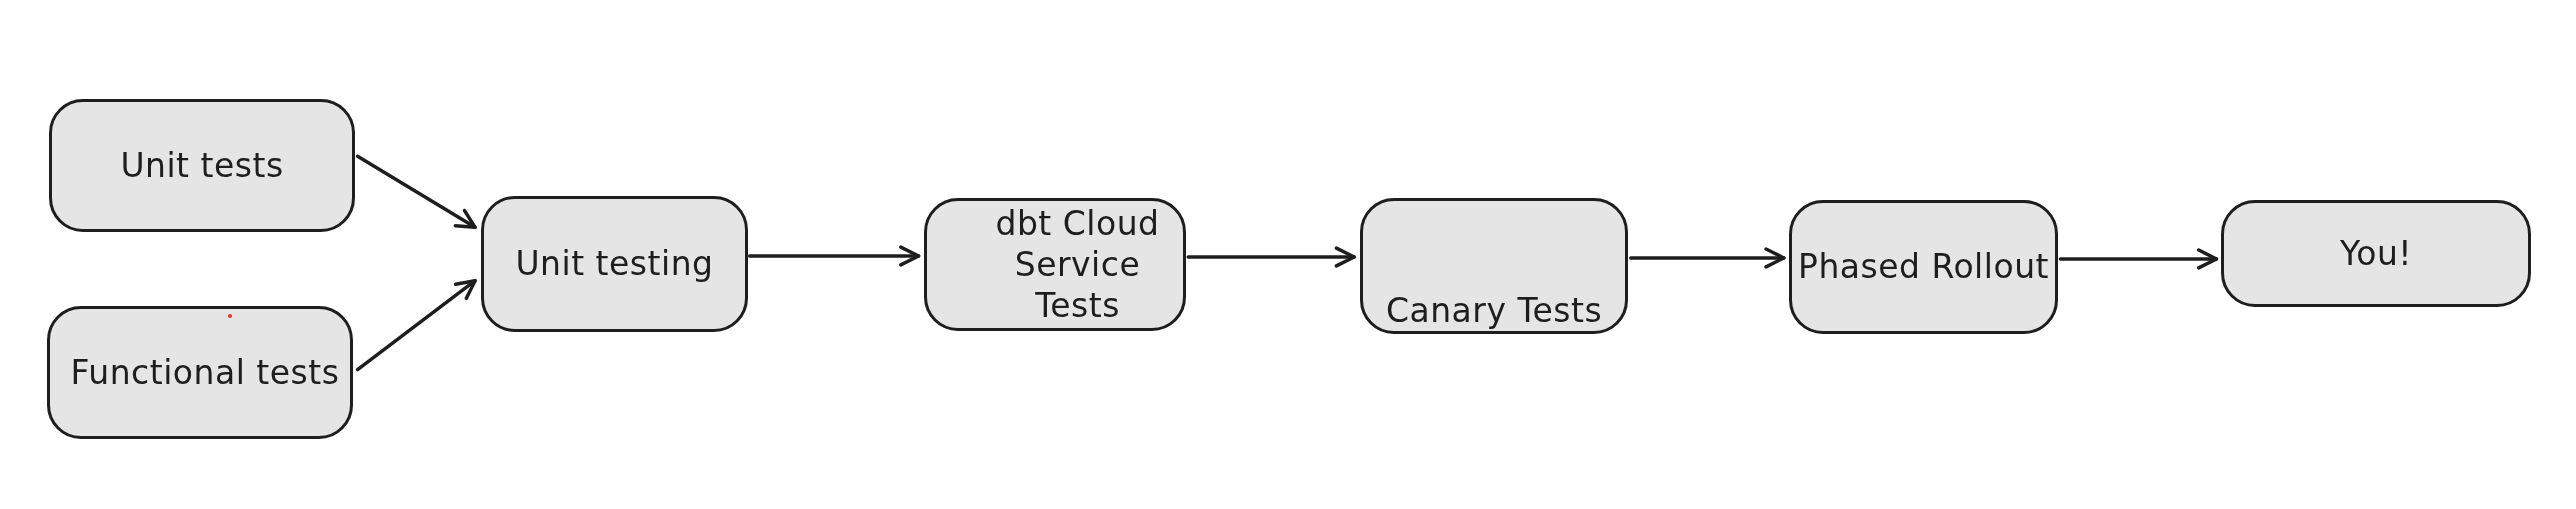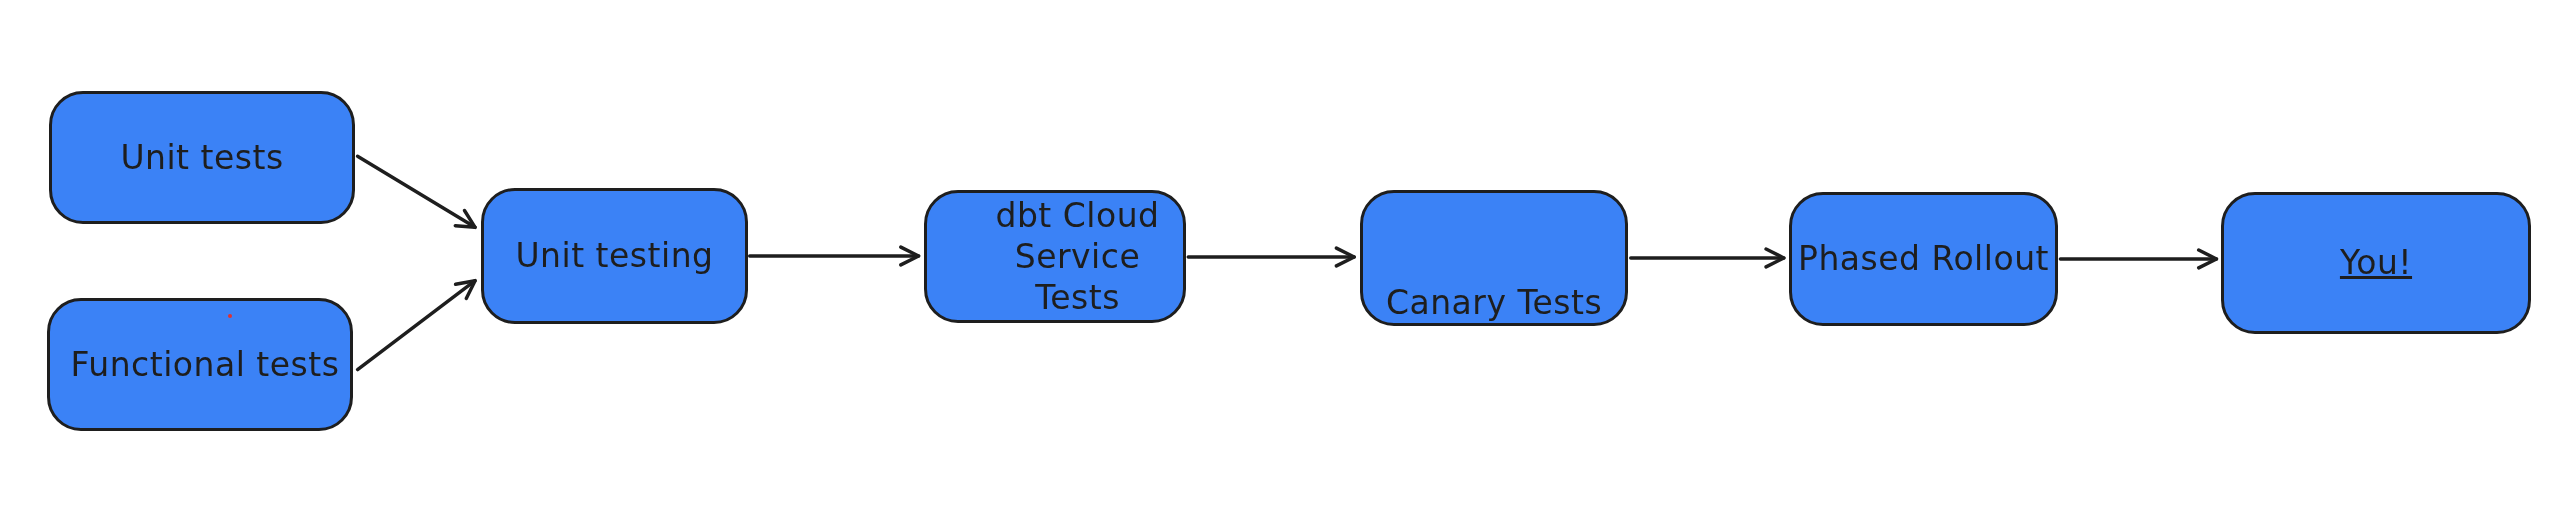--- a/index.html
+++ b/index.html
@@ -25,43 +25,44 @@
   }
   .edge-line {
     stroke: #1e1e1e;
     stroke-width: 3.5;
     stroke-linecap: round;
     fill: none;
   }
   .node {
     position: absolute;
     box-sizing: border-box;
-    background: #3b82f6;
+    background: #e5e5e5;
     border: 3.5px solid #1e1e1e;
     border-radius: 34px;
     display: flex;
     align-items: center;
     justify-content: center;
+    margin-top: 8px;
   }
   .node-label {
     font-size: 33px;
     line-height: 1.25;
     letter-spacing: 0.5px;
     text-align: center;
     white-space: pre-line;
     color: #1e1e1e;
   }
   
   .node-unit       { left: 49px;   top: 91px;  width: 306px; height: 133px; }
   .node-functional { left: 47px;   top: 298px; width: 306px; height: 133px; padding-left: 10px; }
   .node-smoke      { left: 481px;  top: 188px; width: 267px; height: 136px; }
   .node-dbt        { left: 924px;  top: 190px; width: 262px; height: 133px; padding-left: 45px; }
   .node-canary     { left: 1360px; top: 190px; width: 268px; height: 136px; align-items: flex-end; }
   .node-phased     { left: 1789px; top: 192px; width: 269px; height: 134px; }
-  .node-you        { left: 2221px; top: 192px; width: 310px; height: 142px; text-decoration: underline; }
+  .node-you        { left: 2221px; top: 192px; width: 310px; height: 107px; }
 
   .stray-dot {
     position: absolute;
     left: 228px;
     top: 314px;
     width: 4px;
     height: 4px;
     border-radius: 50%;
     background: #e03131;
   }

